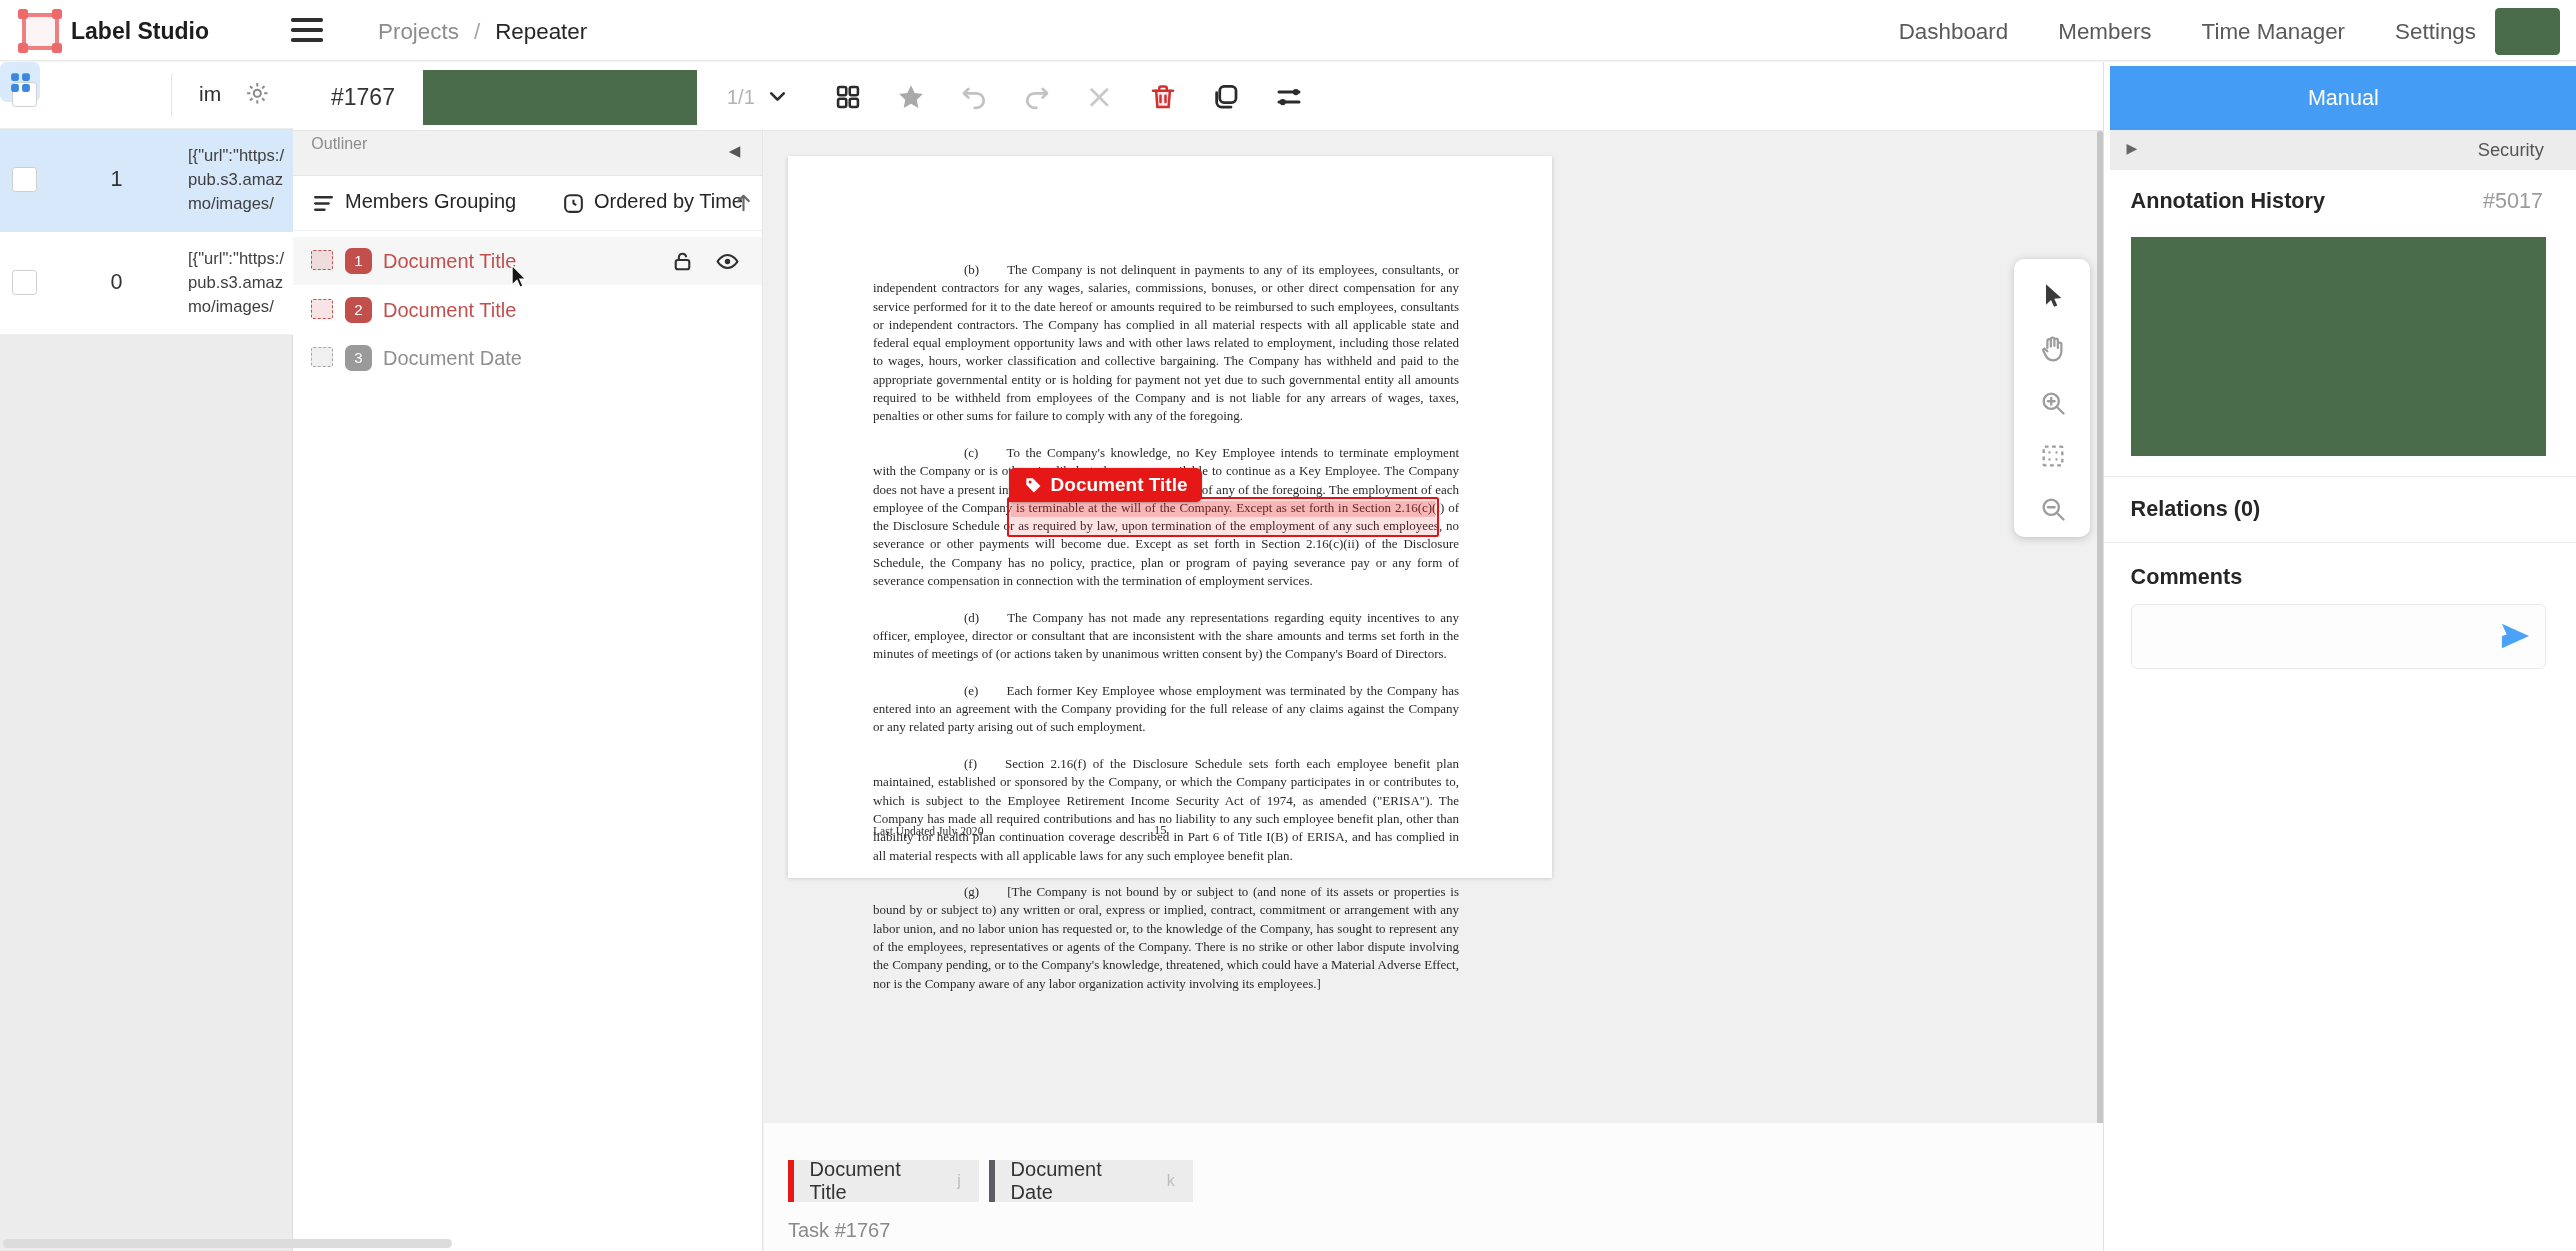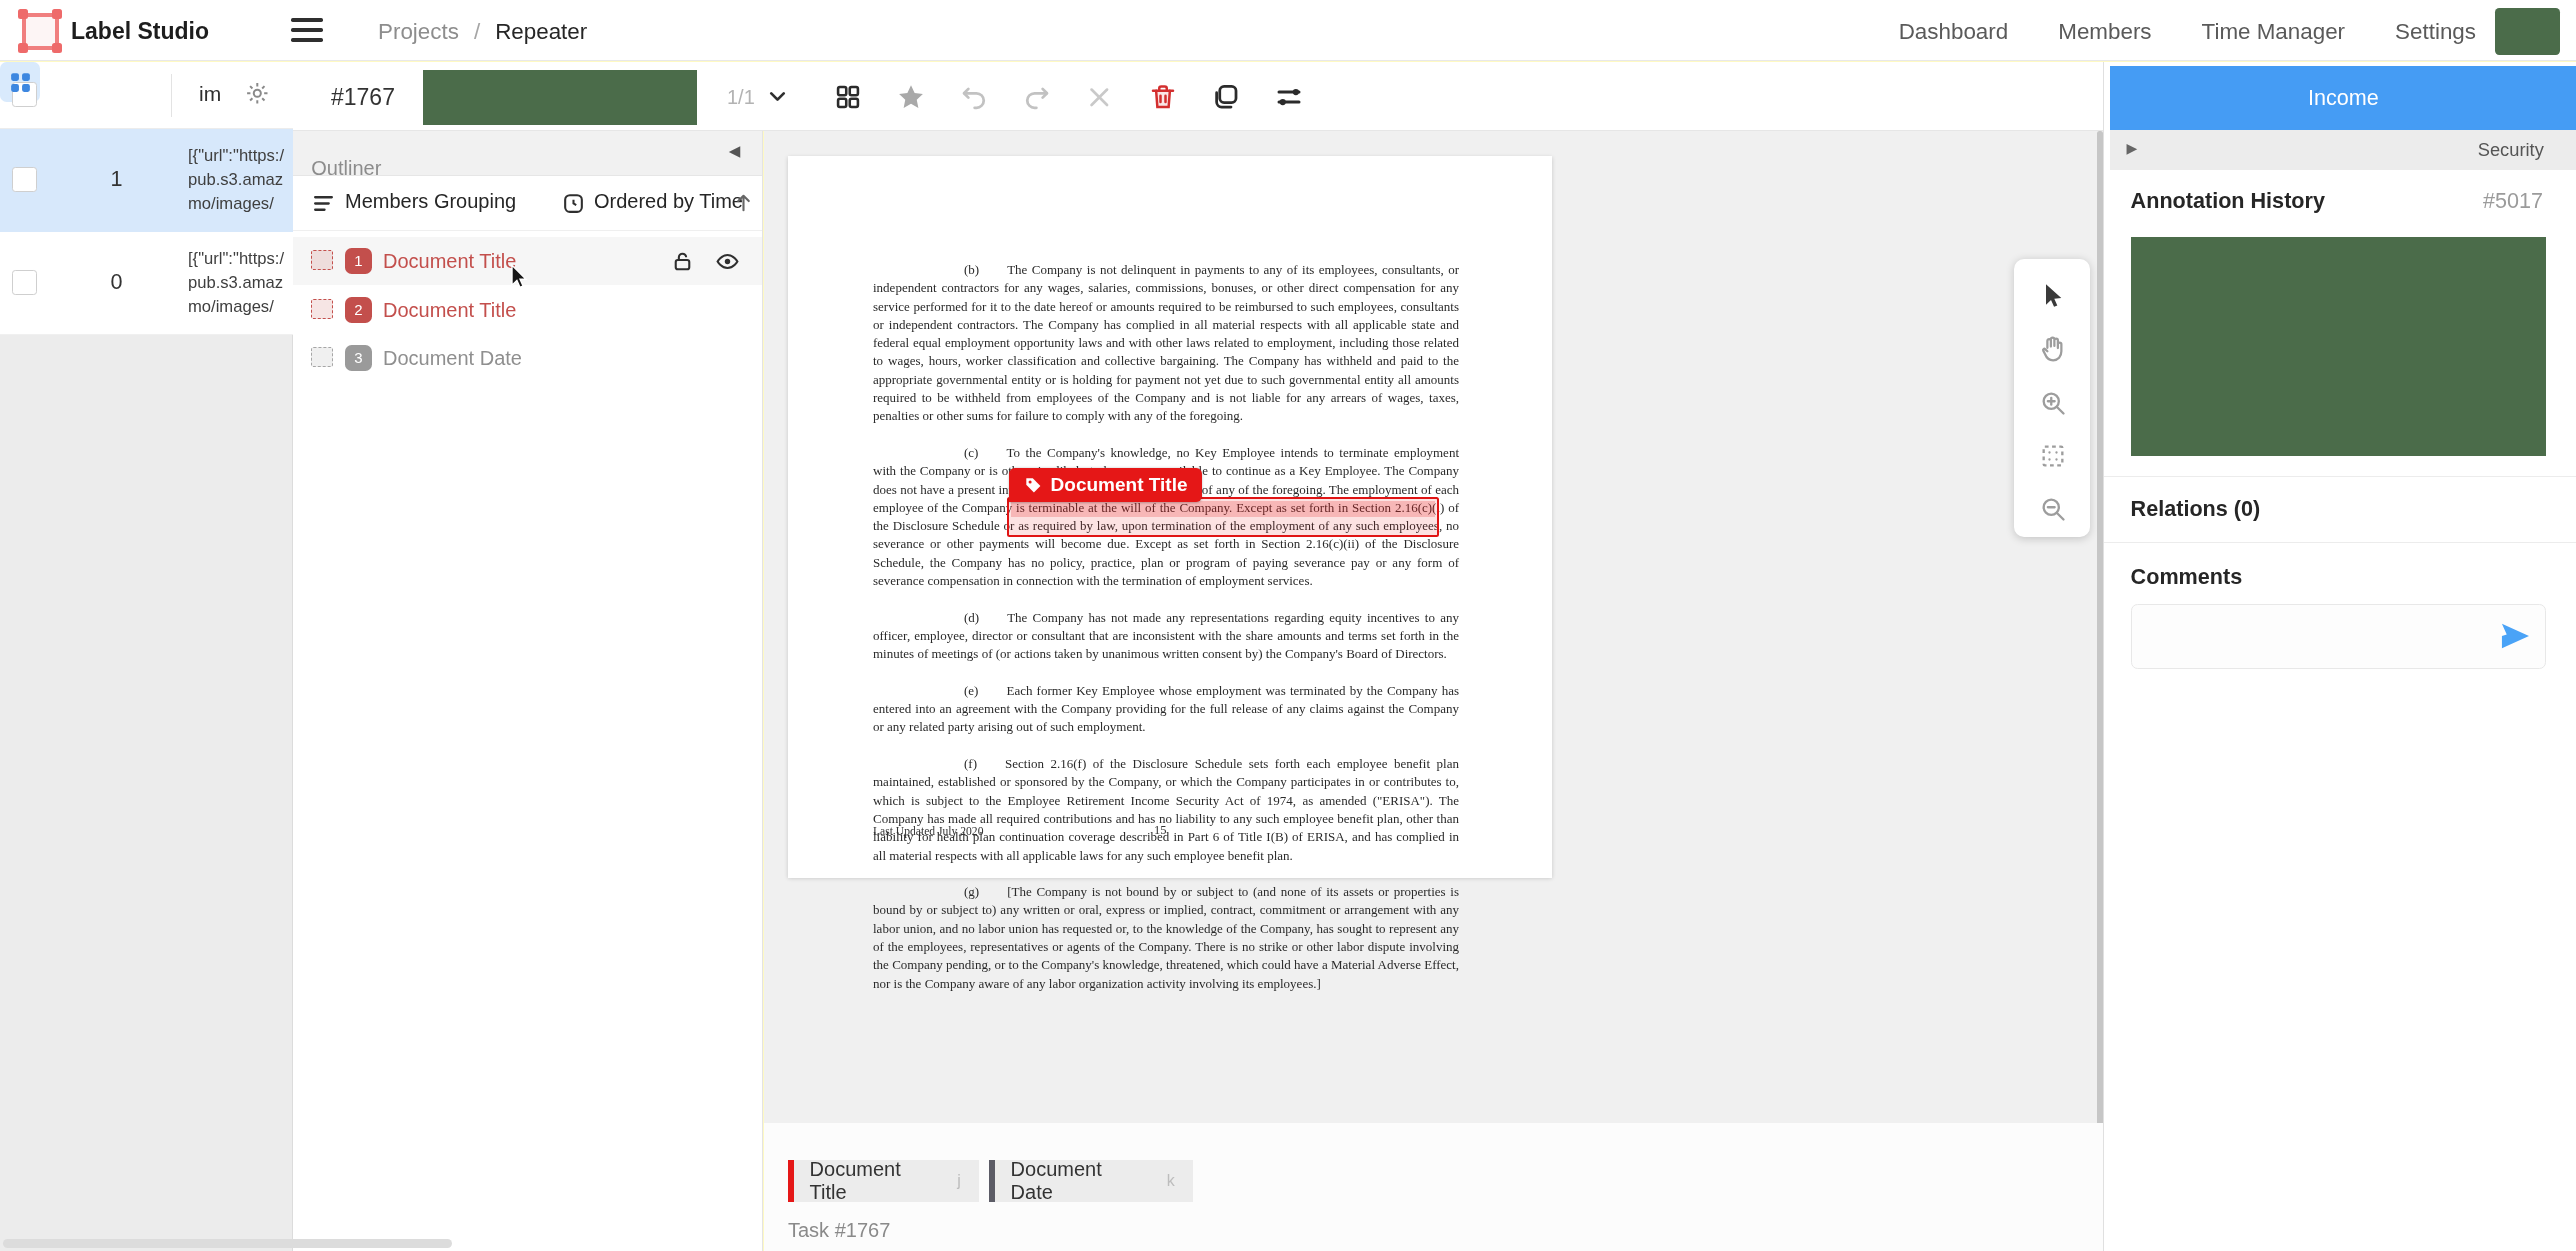--- a/index.html
+++ b/index.html
@@ -50,21 +50,21 @@
   #redact-toolbar { position:absolute; left:130px; top:7.5px; width:274px; height:55px; background:#4b6c4a; }
   #pager { position:absolute; left:434px; top:24px; font-size:20px; color:#b3b3b3; }
   #pagerchev { position:absolute; left:472px; top:21.6px; color:#2f2f2f; cursor:pointer; }
   .tbicons { position:absolute; left:536px; top:16.6px; display:flex; gap:26px; }
   .tbicons .ic { width:37px; height:37px; display:flex; align-items:center; justify-content:center; cursor:pointer; }
 
   
   #outliner { left:293px; top:131px; width:470px; height:1120px; background:#fff; border-right:0.8px solid #e3e3e3; }
   #outhead { position:absolute; left:0; top:0; width:469px; height:45px; background:#f1f1f1;
     border-bottom:0.8px solid #e6e6e6; }
-  #outhead .t { position:absolute; left:18.3px; top:26px; font-size:20px; color:#8c8c8c; }
+  #outhead .t { position:absolute; left:18.3px; top:4px; font-size:16px; color:#8c8c8c; }
   #outhead .coll { position:absolute; right:21.6px; top:10.8px; font-size:15px; color:#555; cursor:pointer; }
   #grouprow { position:absolute; left:0; top:45px; width:469px; height:55px; border-bottom:0.8px solid #efefef;
     font-size:20px; color:#262626; font-weight:500; }
   #grouprow .gicon { position:absolute; left:18.3px; top:15px; color:#2f2f2f; }
   #grouprow .glabel { position:absolute; left:52px; top:14px; }
   #grouprow .ticon { position:absolute; left:268px; top:15px; color:#2f2f2f; }
   #grouprow .tlabel { position:absolute; left:301px; top:14px; }
   #grouprow .up { position:absolute; left:439px; top:15px; color:#666; }
   .region { position:absolute; left:0; width:469px; height:48px; cursor:pointer; }
   .region .shape { position:absolute; left:18.3px; top:13.3px; width:21.6px; height:20px;
@@ -418,21 +418,21 @@
     </div>
     <div id="label2" class="lbl">
       <span class="bar"></span>
       <span>Document Date</span>
       <span class="hk">k</span>
     </div>
     <span id="taskfoot">Task #1767</span>
   </div>
 
   <div id="rpanel" class="abs">
-    <div id="updatebtn">Income</div>
+    <div id="updatebtn">Manual</div>
     <div id="detailsbar">
       <span class="tri">▶</span>
       <span class="dl">Security</span>
     </div>
     <span id="annhist">Annotation History</span>
     <span id="annid">#5017</span>
     <div id="redact-history"></div>
     <div class="rdiv" style="top:414px"></div>
     <span id="relations">Relations (0)</span>
     <div class="rdiv" style="top:480px"></div>

